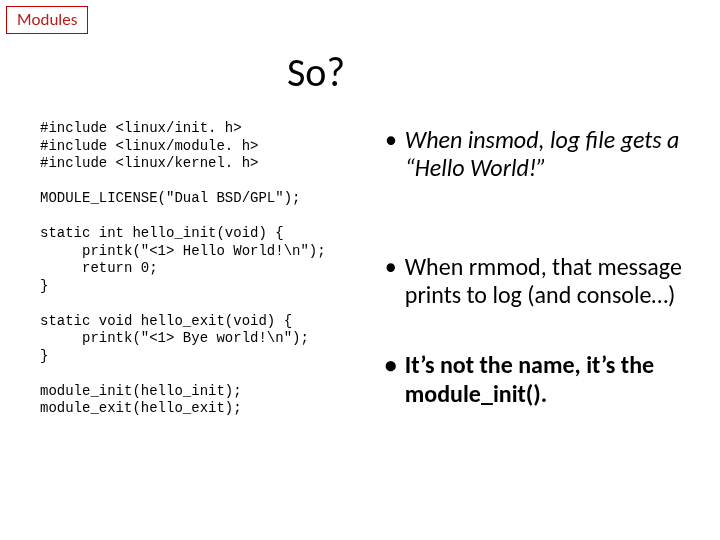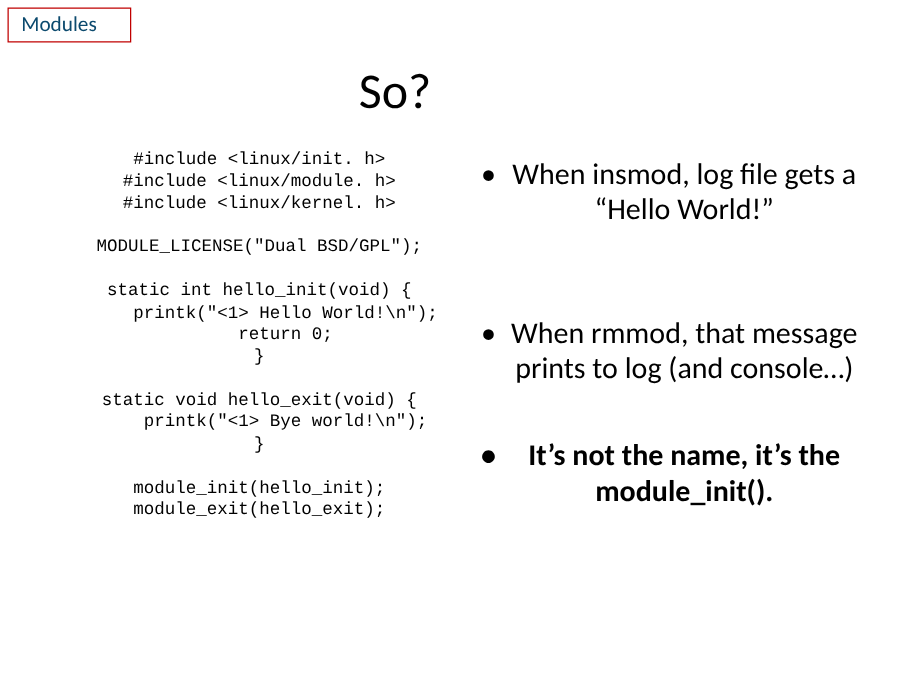--- a/index.html
+++ b/index.html
@@ -1,38 +1,38 @@
 <!DOCTYPE html>
 <html><head>
 <meta charset="utf-8">
 <style>
   * { margin: 0; padding: 0; box-sizing: border-box; }
   html, body { width: 720px; height: 540px; background: #fff; font-family: Calibri, Arial, sans-serif; color: #000; }
   .slide { position: relative; width: 720px; height: 540px; }
   .tag {
     position: absolute; top: 6px; left: 6px;
-    border: 1.5px solid #c00000; color: #0c4a6e;
-    font-size: 17px; padding: 2px 27px 3px 10px;
+    border: 1.5px solid #c00000; color: #b91c1c;
+    font-size: 17px; padding: 2px 10px 3px 10px;
     font-family: Calibri, Arial, sans-serif;
   }
   .title {
     position: absolute; top: 48px; left: 0; width: 632px;
     text-align: center; font-size: 40px; font-weight: 400;
   }
-  .content { position: absolute; top: 120px; left: 40px; right: 30px; display: flex; text-align: center; }
+  .content { position: absolute; top: 120px; left: 40px; right: 30px; display: flex; }
   .left { width: 340px; }
   .right { width: 320px; padding-left: 10px; }
   .code {
     font-family: "Courier New", monospace;
     font-size: 14px; line-height: 1.25; white-space: pre;
   }
   .bullets { list-style: none; }
   .bullets li { position: relative; padding-left: 20px; font-size: 24px; line-height: 1.18; margin-bottom: 38px; }
   .bullets li::before { content: "•"; position: absolute; left: 0; top: 0; }
-  .b1 { margin-top: 6px; }
+  .b1 { margin-top: 6px; font-style: italic; }
   .b2 { margin-top: 70px; }
   .b3 { margin-top: 42px; font-weight: bold; }
 </style>
 </head>
 <body>
 
 <div class="slide">
   <div class="tag">Modules</div>
   <div class="title">So?</div>
   <div class="content">

